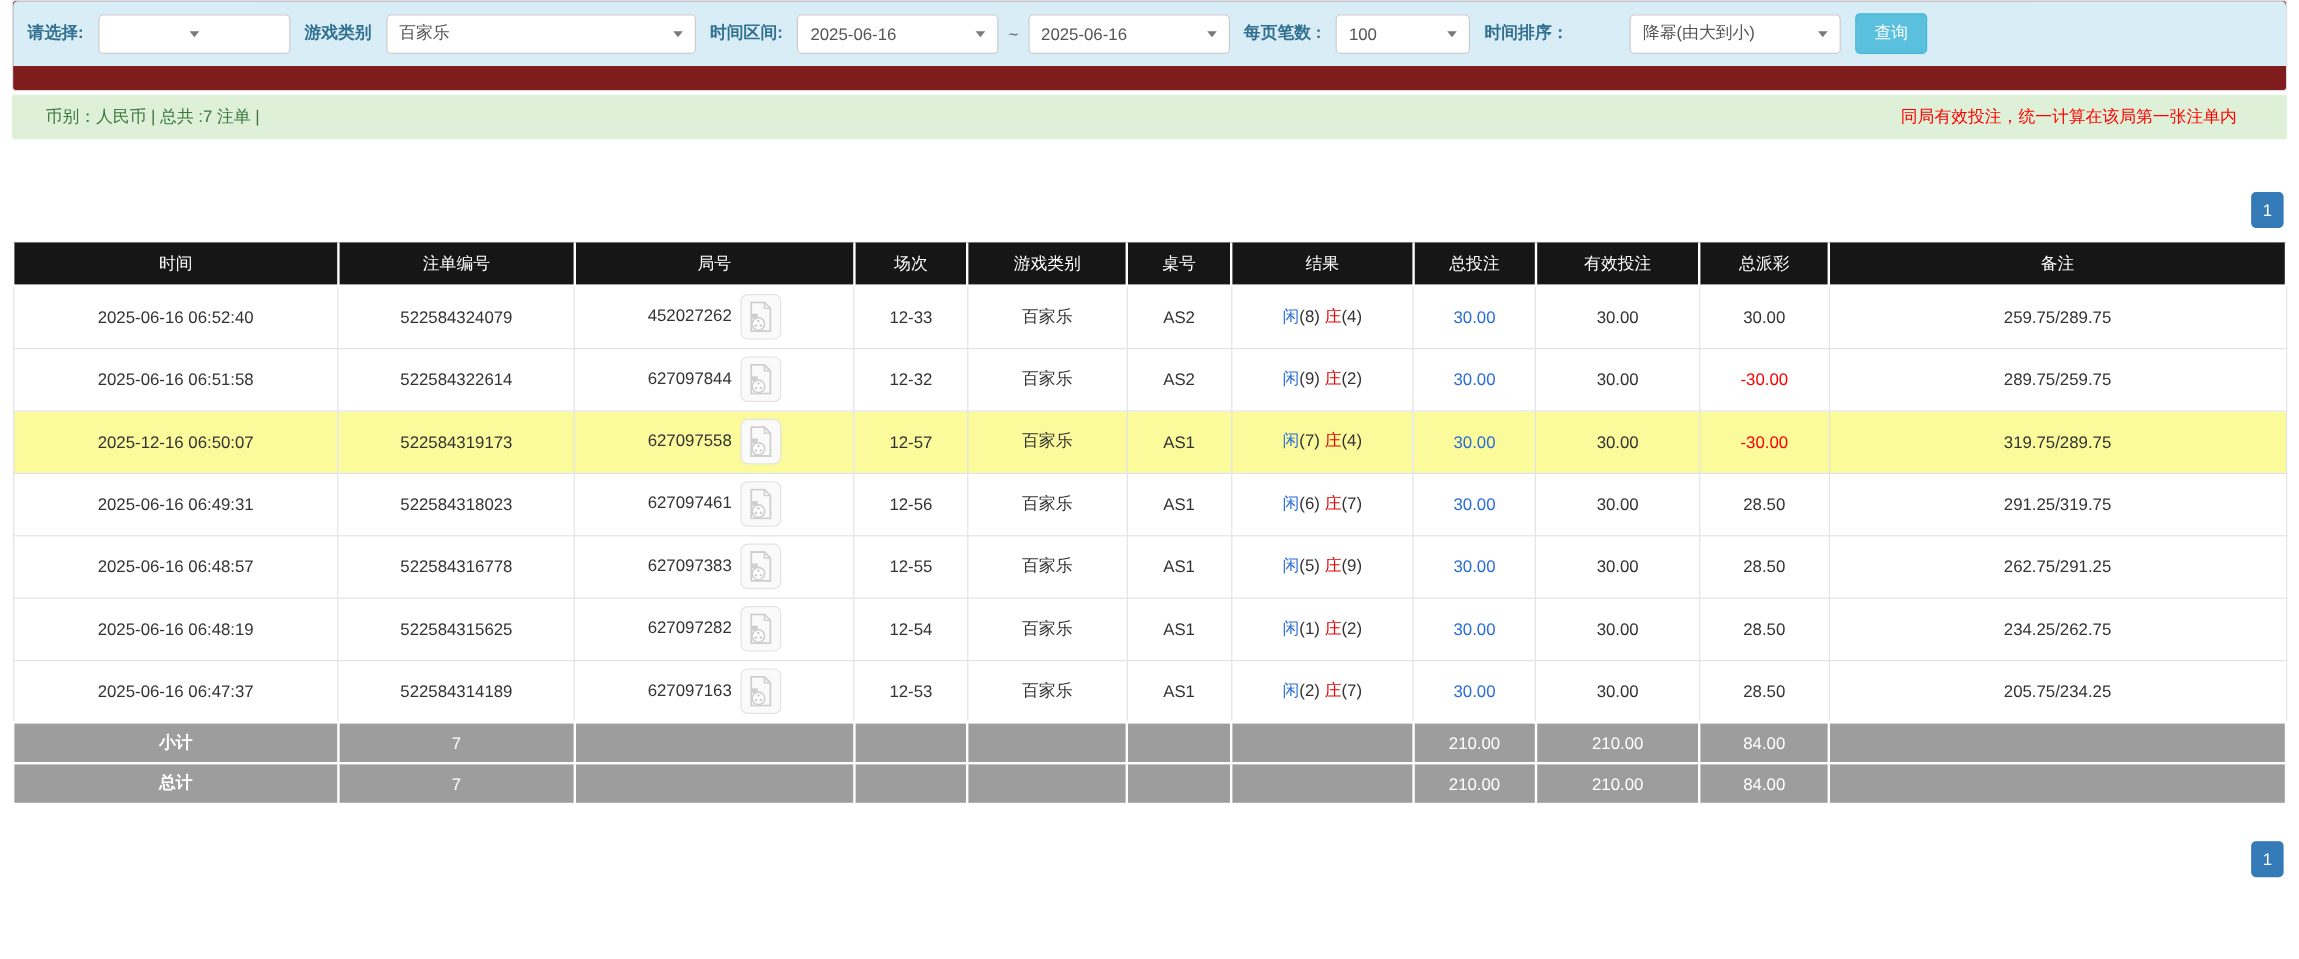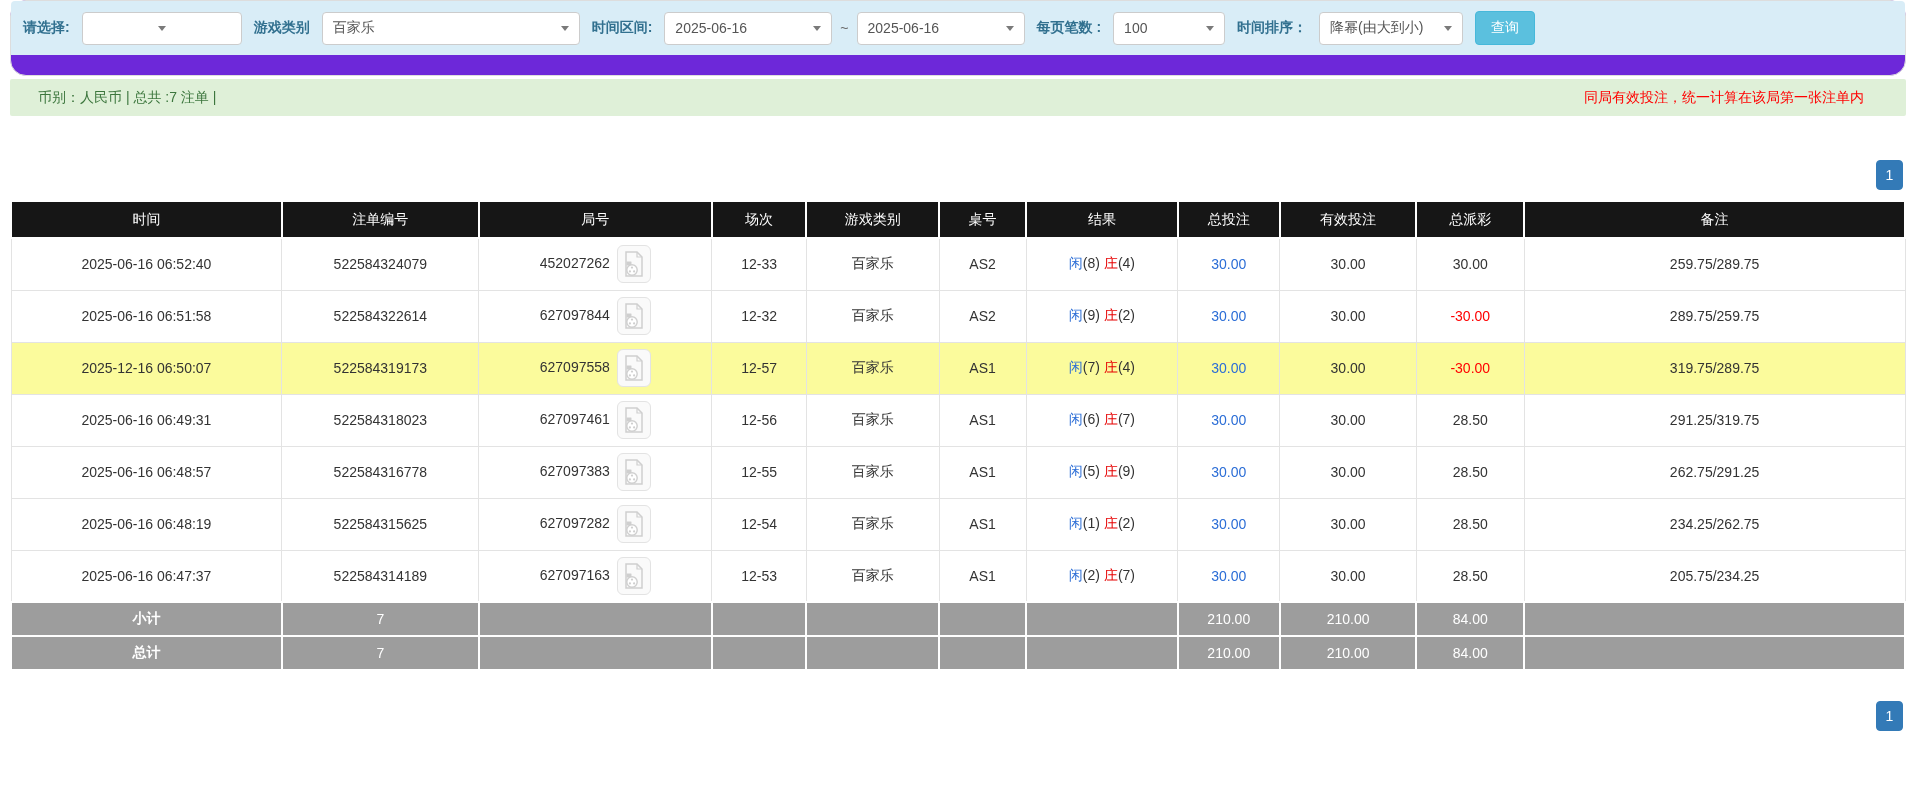--- a/index.html
+++ b/index.html
@@ -6,36 +6,36 @@
   html,body { margin:0; padding:0; background:#fff; }
   body {
     font-family: "Liberation Sans", "DejaVu Sans", sans-serif;
     color:#333;
   }
   .page { width:1916px; height:799px; padding:0 10px; overflow:hidden; }
 
   h1.title { font-size:22px; font-weight:500; color:#222; margin:9px 0 13px 2px; letter-spacing:0.5px; }
 
   
-  .panel { border:1px solid #ddd; border-radius:16px; background:#6d28d9; }
+  .panel { border:1px solid #ddd; border-radius:3px; background:#7f1d1d; }
   .filter-bar {
     background:#d9edf7; border-radius:4px 4px 0 0;
     padding:10px 12px; display:flex; align-items:center; gap:12px;
   }
   .flabel { font-weight:bold; color:#31708f; font-size:14px; white-space:nowrap; }
   .tilde { color:#666; font-size:14px; margin:0 -4px; }
   .combo {
     background:#fff; border:1px solid #ccc; border-radius:4px;
     height:33px; display:flex; align-items:center; cursor:pointer;
   }
   .combo-text { padding:0 10px; font-size:14px; color:#555; flex:1; white-space:nowrap; overflow:hidden; }
   .combo-caret { width:28px; height:100%; display:flex; align-items:center; justify-content:center; }
   .combo-caret i { width:0; height:0; border-left:4px solid transparent; border-right:4px solid transparent; border-top:5px solid #7a7a7a; }
   .w-mode { width:160px;flex-direction:column; } .w-game { width:258px; } .w-date { width:168px; }
-  .w-size { width:112px; } .w-sort { width:144px; }
+  .w-size { width:112px; } .w-sort { width:176px;margin-left:39px; }
   .btn-search {
     background:#5bc0de; border:1px solid #46b8da; color:#fff; border-radius:4px;
     height:34px; padding:0 15px; font-size:14px; cursor:pointer; font-family:inherit;
   }
   .panel-body { height:20px; border-radius:0 0 4px 4px; }
 
   
   .summary-bar {
     background:#dff0d8; margin-top:3px; height:37px; border-radius:2px;
     display:flex; align-items:center; justify-content:space-between;

